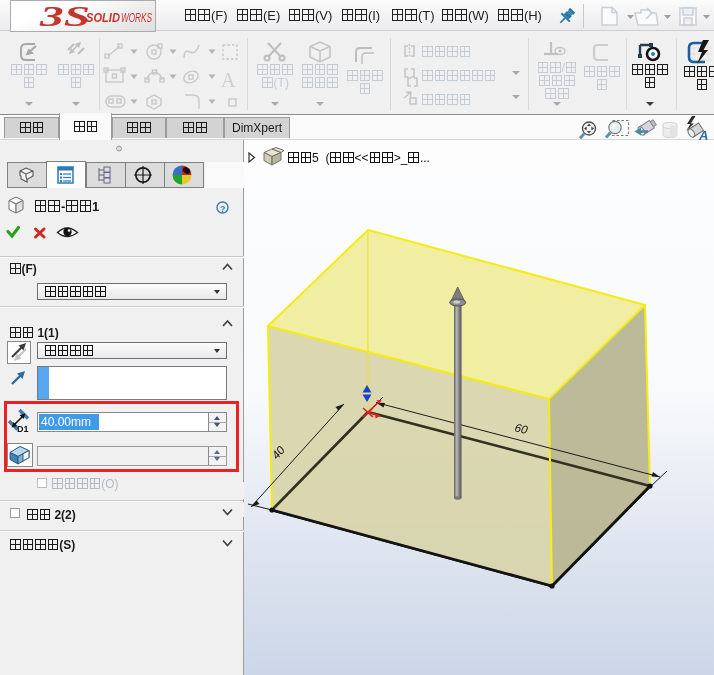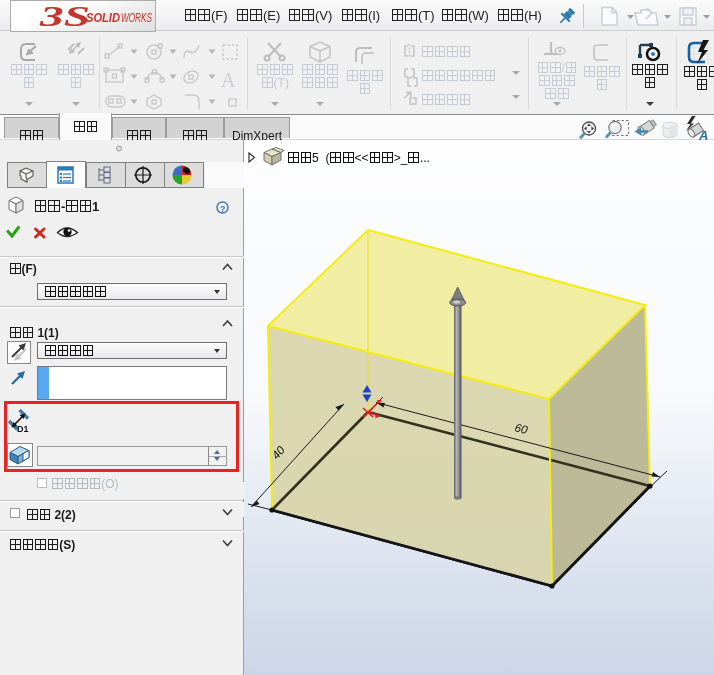--- a/index.html
+++ b/index.html
@@ -20,21 +20,21 @@
 #tbline{position:absolute;left:0;top:114px;width:714px;height:2px;background:#8a8a8a}
 #tbgap{position:absolute;left:59px;top:114px;width:53px;height:2px;background:#fafafa}
 .vsep{position:absolute;top:38px;width:1px;height:72px;background:#d9d9d9}
 .tlab{position:absolute;font-size:12px;line-height:13px;color:#c4cbd5;text-align:center;white-space:nowrap}
 .tdark{color:#1e1e1e}
 .dn{position:absolute;width:0;height:0;border-left:4px solid transparent;border-right:4px solid transparent;border-top:4px solid #a9a9ad}
 .dnd{border-top-color:#3c3c3c}
 .hlab{position:absolute;font-size:12px;color:#c4cbd5;white-space:nowrap}
 
 #tabrow{position:absolute;left:0;top:115px;width:714px;height:25px;background:#fafafa;border-bottom:1px solid #d8d8d8}
-.tab{position:absolute;top:2px;height:21px;background:#d3d3d3;border:1px solid #9b9b9b;border-bottom:none;font-size:12px;color:#1a1a1a;text-align:center;padding-top:11px}
+.tab{position:absolute;top:2px;height:21px;background:#d3d3d3;border:1px solid #9b9b9b;border-bottom:none;font-size:12px;color:#1a1a1a;text-align:center;padding-top:3px}
 #tabactive{position:absolute;left:59px;top:-2px;width:53px;height:27px;background:#fafafa;border-left:1px solid #9b9b9b;border-right:1px solid #9b9b9b;font-size:12px;color:#1a1a1a;text-align:center;padding-top:7px}
 
 #panel{position:absolute;left:0;top:140px;width:244px;height:535px;background:#f0f0f0;border-right:1px solid #9e9e9e}
 #ptabs{position:absolute;left:7px;top:22px;width:197px;height:26px;background:#dcdcdc;border:1px solid #7f7f7f}
 .hr{position:absolute;left:0;width:244px;height:1px;background:#c9c9c9}
 .hr2{position:absolute;left:0;width:244px;height:1px;background:#fdfdfd}
 .bold{font-weight:bold}
 .plab{position:absolute;font-size:12px;color:#1a1a1a;white-space:nowrap}
 .glab{position:absolute;font-size:12px;color:#b4bac2;white-space:nowrap}
 .combo{position:absolute;left:37px;width:190px;height:17px;border:1px solid #6e6e6e;background:linear-gradient(#fdfdfd,#e8e8ea);font-size:12px;color:#111;padding:1px 0 0 6px}
@@ -120,20 +120,29 @@
  <div class="combo" style="top:143px"><span class="k"></span><span class="k"></span><span class="k"></span><span class="k"></span><span class="k"></span><i class="carr"></i></div>
  <div class="hr" style="top:166px"></div>
     <div class="hr2" style="top:167px"></div>
  <div class="plab bold" style="left:9px;top:186px"><span class="k"></span><span class="k"></span> 1(1)</div>
  <div class="btn" style="left:7px;top:201px;width:24px;height:23px"></div>
  <div class="combo" style="top:202px"><span class="k"></span><span class="k"></span><span class="k"></span><span class="k"></span><i class="carr"></i></div>
  <div id="selbox">
       <div id="selhl"></div>
     </div>
  <div id="redbox"></div>
+ <div class="inp" style="top:272px">
+      <div class="abs" style="left:1px;top:1px;width:60px;height:16px;background:#3f9bea"></div>
+      <div class="abs" style="left:3px;top:2px;font-size:12px;color:#fff">40.00mm</div>
+      <div class="spin">
+        <i class="sup"></i>
+        <i class="sdw"></i>
+        <i class="smid"></i>
+      </div>
+    </div>
  <div class="btn" style="left:7px;top:303px;width:26px;height:24px"></div>
  <div class="inp" style="top:306px;background:#f1f1f2;border-color:#9a9a9a">
       <div class="spin">
         <i class="sup" style="border-bottom-color:#5a6a8a"></i>
         <i class="sdw" style="border-top-color:#5a6a8a"></i>
         <i class="smid"></i>
       </div>
     </div>
  <div class="cbx" style="left:37px;top:338px;border-color:#bbb"></div>
  <div class="glab" style="left:51px;top:337px"><span class="k"></span><span class="k"></span><span class="k"></span><span class="k"></span>(O)</div>

